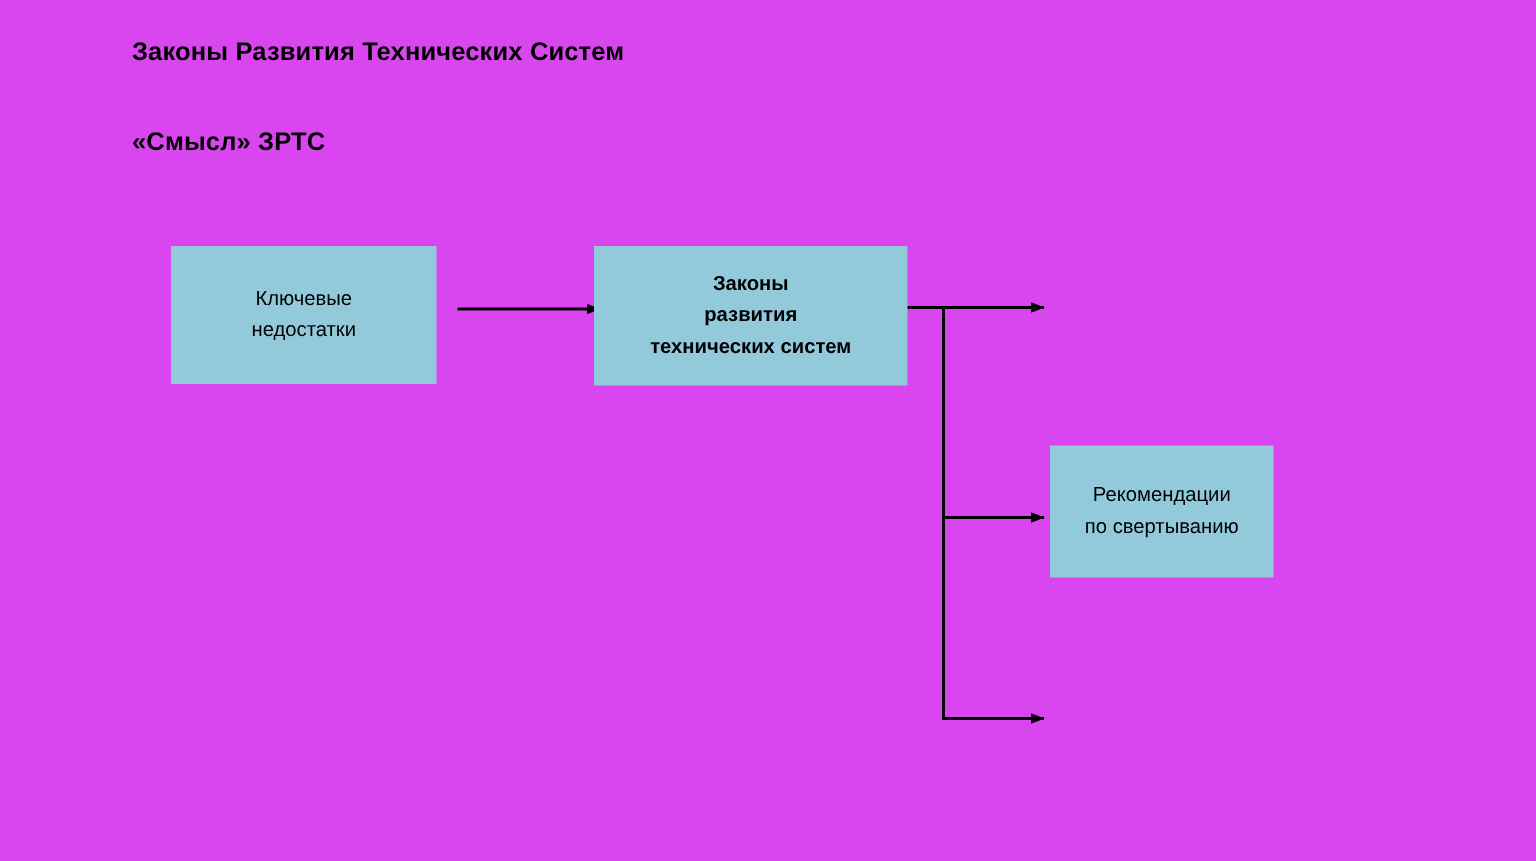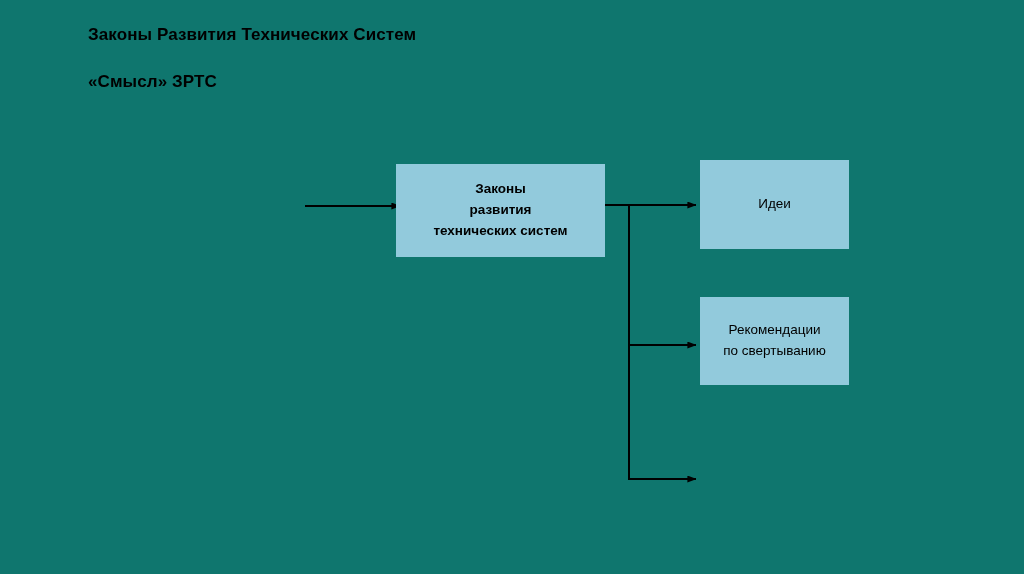--- a/index.html
+++ b/index.html
@@ -9,38 +9,38 @@
     background: #ffffff;
   }
   body {
     font-family: "Liberation Sans", "DejaVu Sans", sans-serif;
     color: #000000;
   }
   #slide {
     position: relative;
     width: 1024px;
     height: 574px;
-    background: #0f766e;
+    background: #d946ef;
     overflow: hidden;
   }
   .heading {
     position: absolute;
     font-weight: bold;
     color: #000000;
     white-space: nowrap;
     letter-spacing: 0.1px;
   }
   #slide-title {
     left: 88px;
     top: 25px;
     font-size: 17px;
   }
   #slide-subtitle {
     left: 88px;
-    top: 72px;
+    top: 85px;
     font-size: 17px;
   }
   .node {
     position: absolute;
     box-sizing: border-box;
     background: #92CADC;
     display: flex;
     align-items: center;
     justify-content: center;
     text-align: center;
@@ -126,30 +126,31 @@
 
     <g>
       <line x1="628" y1="345" x2="696" y2="345" stroke="#000000" stroke-width="2" marker-end="url(#arrowhead)"></line>
     </g>
 
     <g>
       <line x1="628" y1="479" x2="696" y2="479" stroke="#000000" stroke-width="2" marker-end="url(#arrowhead)"></line>
     </g>
   </svg>
 
+  <div class="node" id="node-key-drawbacks">
+    <span class="node-label">Ключевые
+недостатки</span>
+  </div>
 
   <div class="node bold" id="node-laws">
     <span class="node-label">Законы
 развития
 технических систем</span>
   </div>
 
-  <div class="node" id="node-ideas">
-    <span class="node-label">Идеи</span>
-  </div>
 
   <div class="node" id="node-recommendations">
     <span class="node-label">Рекомендации
 по свертыванию</span>
   </div>
 
 
 </div>
 
 </body></html>

